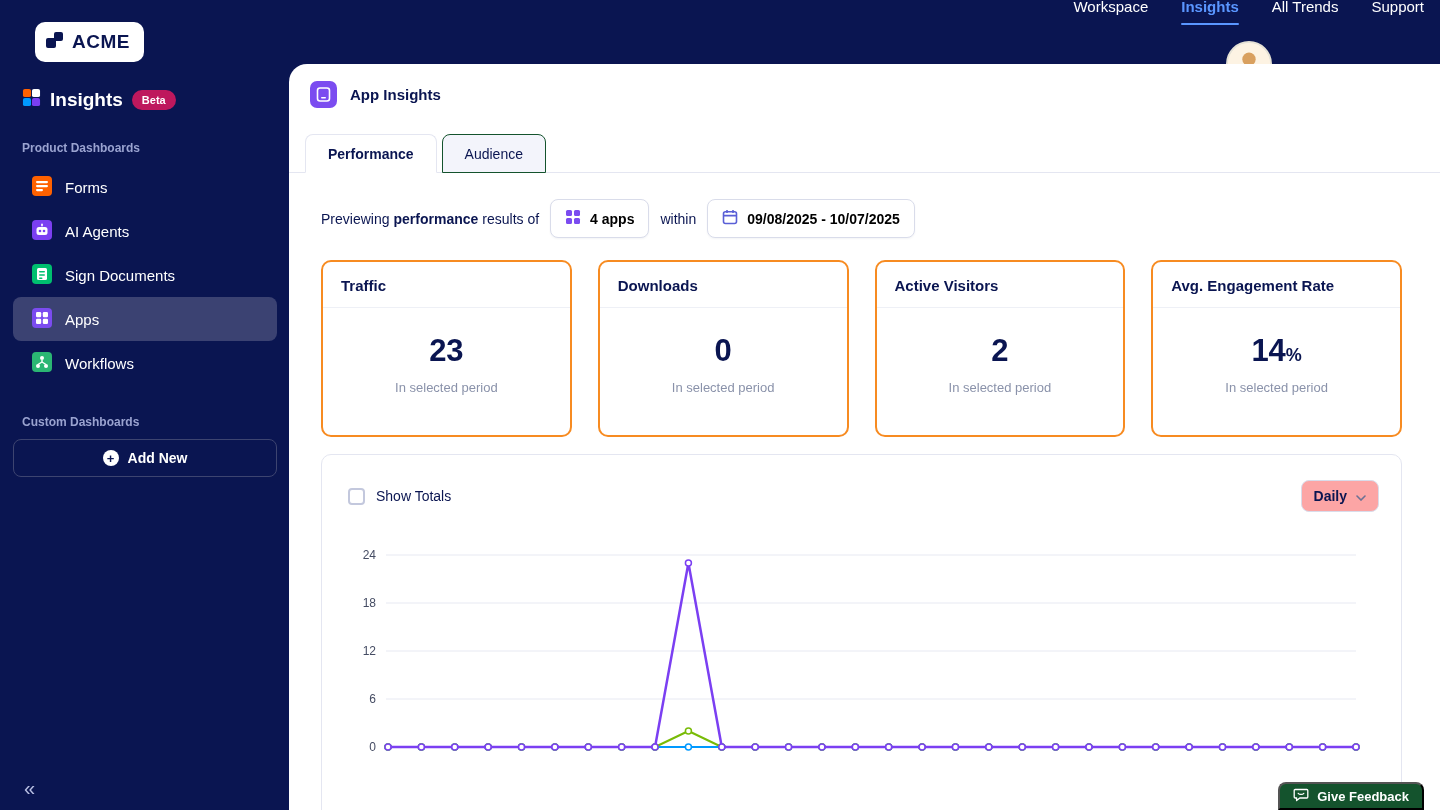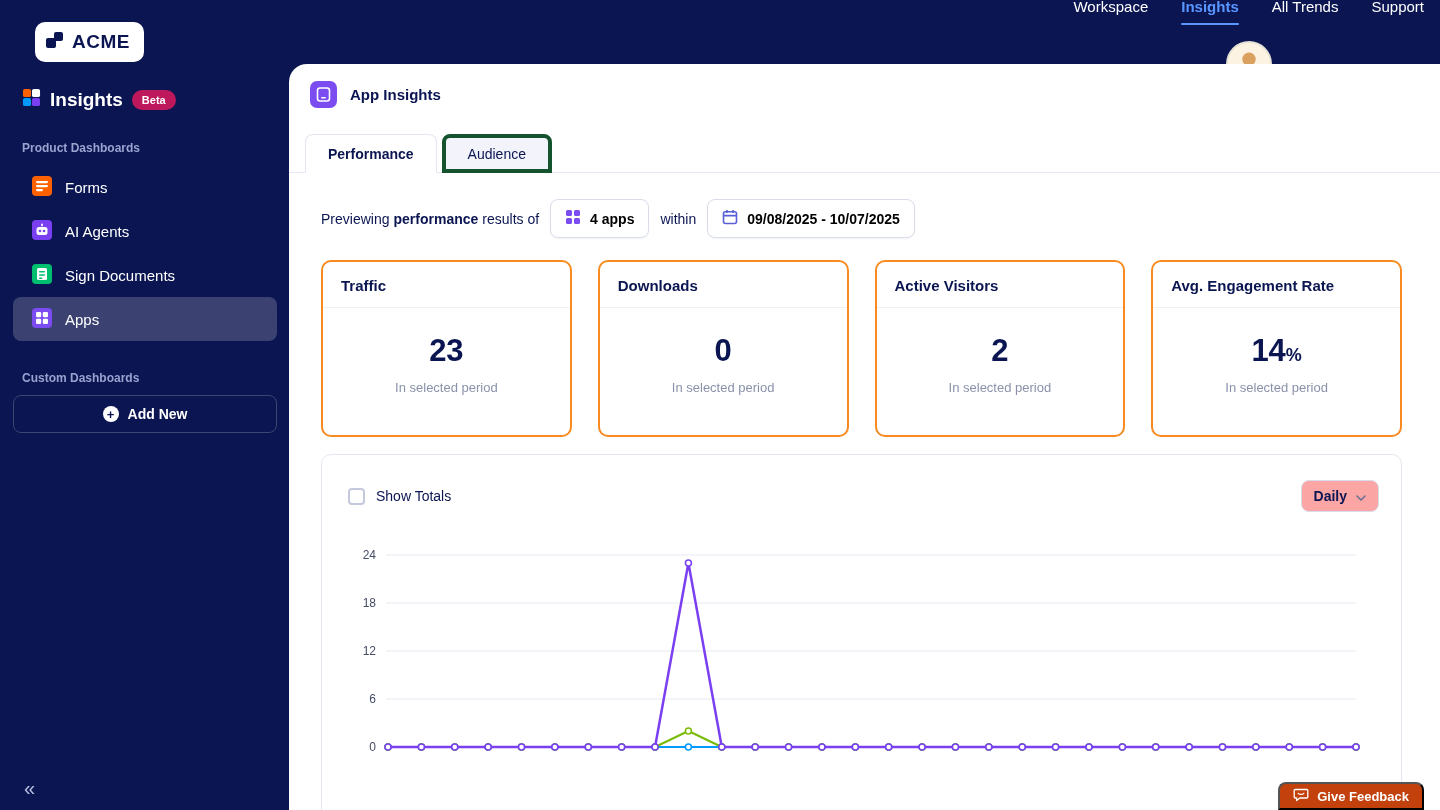--- a/index.html
+++ b/index.html
@@ -32,21 +32,21 @@
 
   
   .main { position:absolute; left:289px; top:64px; right:0; bottom:0; background:#fff; border-top-left-radius:18px; overflow:hidden; }
   .app-header { display:flex; align-items:center; gap:13px; padding:17px 0 0 21px; }
   .app-icon { width:27px; height:27px; border-radius:7px; background:#7b4cf0; display:flex; align-items:center; justify-content:center; }
   .app-title { font-size:15px; font-weight:600; }
 
   .tabs-row { margin-top:26px; padding-left:16px; border-bottom:1px solid #e4e6f1; display:flex; }
   .tab { height:39px; display:flex; align-items:center; padding:0 22px; font-size:14px; border-radius:8px 8px 0 0; cursor:pointer; margin-bottom:-1px; }
   .tab.active { background:#fff; border:1px solid #e4e6f1; border-bottom:1px solid #fff; font-weight:700; }
-  .tab.inactive { background:#f3f4fb; border:4px solid #14532d; margin-left:5px; font-weight:500; }
+  .tab.inactive { background:#f3f4fb; border:1px solid #14532d; margin-left:5px; font-weight:500; }
 
   .filter-row { display:flex; align-items:center; gap:11px; padding:26px 0 0 32px; font-size:14px; }
   .filter-text { display:flex; gap:4px; }
   .filter-bold { font-weight:700; }
   .pill-btn { display:flex; align-items:center; gap:9px; background:#fff; border:1px solid #d9dcea; border-radius:8px; padding:9px 14px; font-size:14px; font-weight:600; cursor:pointer; box-shadow:0 1px 2px rgba(20,30,80,0.05); }
   .within-label { font-weight:500; }
 
   .stats-row { display:grid; grid-template-columns:repeat(4,1fr); gap:26px; padding:22px 38px 0 32px; }
   .stat-card { border:2px solid #f78b21; border-radius:10px; background:#fff; height:177px; }
   .stat-title { padding:15px 18px 13px; font-size:15px; font-weight:700; border-bottom:1px solid #eef0f6; }
@@ -56,21 +56,21 @@
 
   .trends-card { margin:17px 38px 0 32px; border:1px solid #e4e6f1; border-radius:10px; height:430px; }
   .trends-title { padding:15px 20px 14px; font-size:15px; font-weight:700; border-bottom:1px solid #eef0f6; }
   .trends-controls { display:flex; align-items:center; justify-content:space-between; padding:25px 22px 0 26px; }
   .checkbox-wrap { display:flex; align-items:center; gap:11px; }
   .checkbox { width:17px; height:17px; border:2px solid #c3c8dd; border-radius:4px; background:#fff; cursor:pointer; }
   .checkbox-label { font-size:14px; }
   .select { display:flex; align-items:center; gap:9px; border:1px solid #d9dcea; border-radius:8px; padding:7px 12px; font-size:14px; font-weight:600; cursor:pointer; background:#fca5a5; }
   .chart-wrap { margin:34px 0 0 26px; }
 
-  .feedback-btn { position:absolute; right:16px; bottom:0; height:28px; background:#c2410c; color:#fff; border-radius:8px 8px 0 0; display:flex; align-items:center; gap:8px; padding:0 13px; font-size:13px; font-weight:600; cursor:pointer; z-index:5; }
+  .feedback-btn { position:absolute; right:16px; bottom:0; height:28px; background:#14532d; color:#fff; border-radius:8px 8px 0 0; display:flex; align-items:center; gap:8px; padding:0 13px; font-size:13px; font-weight:600; cursor:pointer; z-index:5; }
 </style>
 </head>
 <body>
 
 <header class="topbar">
   <div class="logo-box">
     <span>
       <svg width="20" height="20" viewBox="0 0 20 20">
           <rect x="1" y="8" width="10" height="10" rx="2" fill="#0a1551"></rect>
           <rect x="9" y="2" width="9" height="9" rx="2" fill="#0a1551"></rect>
@@ -143,20 +143,30 @@
     </div>
     <div class="menu-item active">
       <span><svg width="20" height="20" viewBox="0 0 20 20">
             <rect width="20" height="20" rx="4" fill="#7b4cf0"></rect>
             <rect x="4" y="4" width="5.2" height="5.2" rx="1.2" fill="#fff"></rect>
             <rect x="10.8" y="4" width="5.2" height="5.2" rx="1.2" fill="#fff"></rect>
             <rect x="4" y="10.8" width="5.2" height="5.2" rx="1.2" fill="#fff"></rect>
             <rect x="10.8" y="10.8" width="5.2" height="5.2" rx="1.2" fill="#fff"></rect>
           </svg></span>
       <span>Apps</span>
+    </div>
+    <div class="menu-item">
+      <span><svg width="20" height="20" viewBox="0 0 20 20">
+            <rect width="20" height="20" rx="4" fill="#2bb673"></rect>
+            <path d="M10 8v2M10 10L6 12.5M10 10l4 2.5" stroke="#fff" stroke-width="1.4" fill="none"></path>
+            <circle cx="10" cy="6" r="2" fill="#fff"></circle>
+            <circle cx="6" cy="14" r="2" fill="#fff"></circle>
+            <circle cx="14" cy="14" r="2" fill="#fff"></circle>
+          </svg></span>
+      <span>Workflows</span>
     </div>
   </nav>
 
   <div class="section-label">Custom Dashboards</div>
 
   <button class="add-new-btn">
     <span class="plus-circle">+</span>
     <span>Add New</span>
   </button>
 

